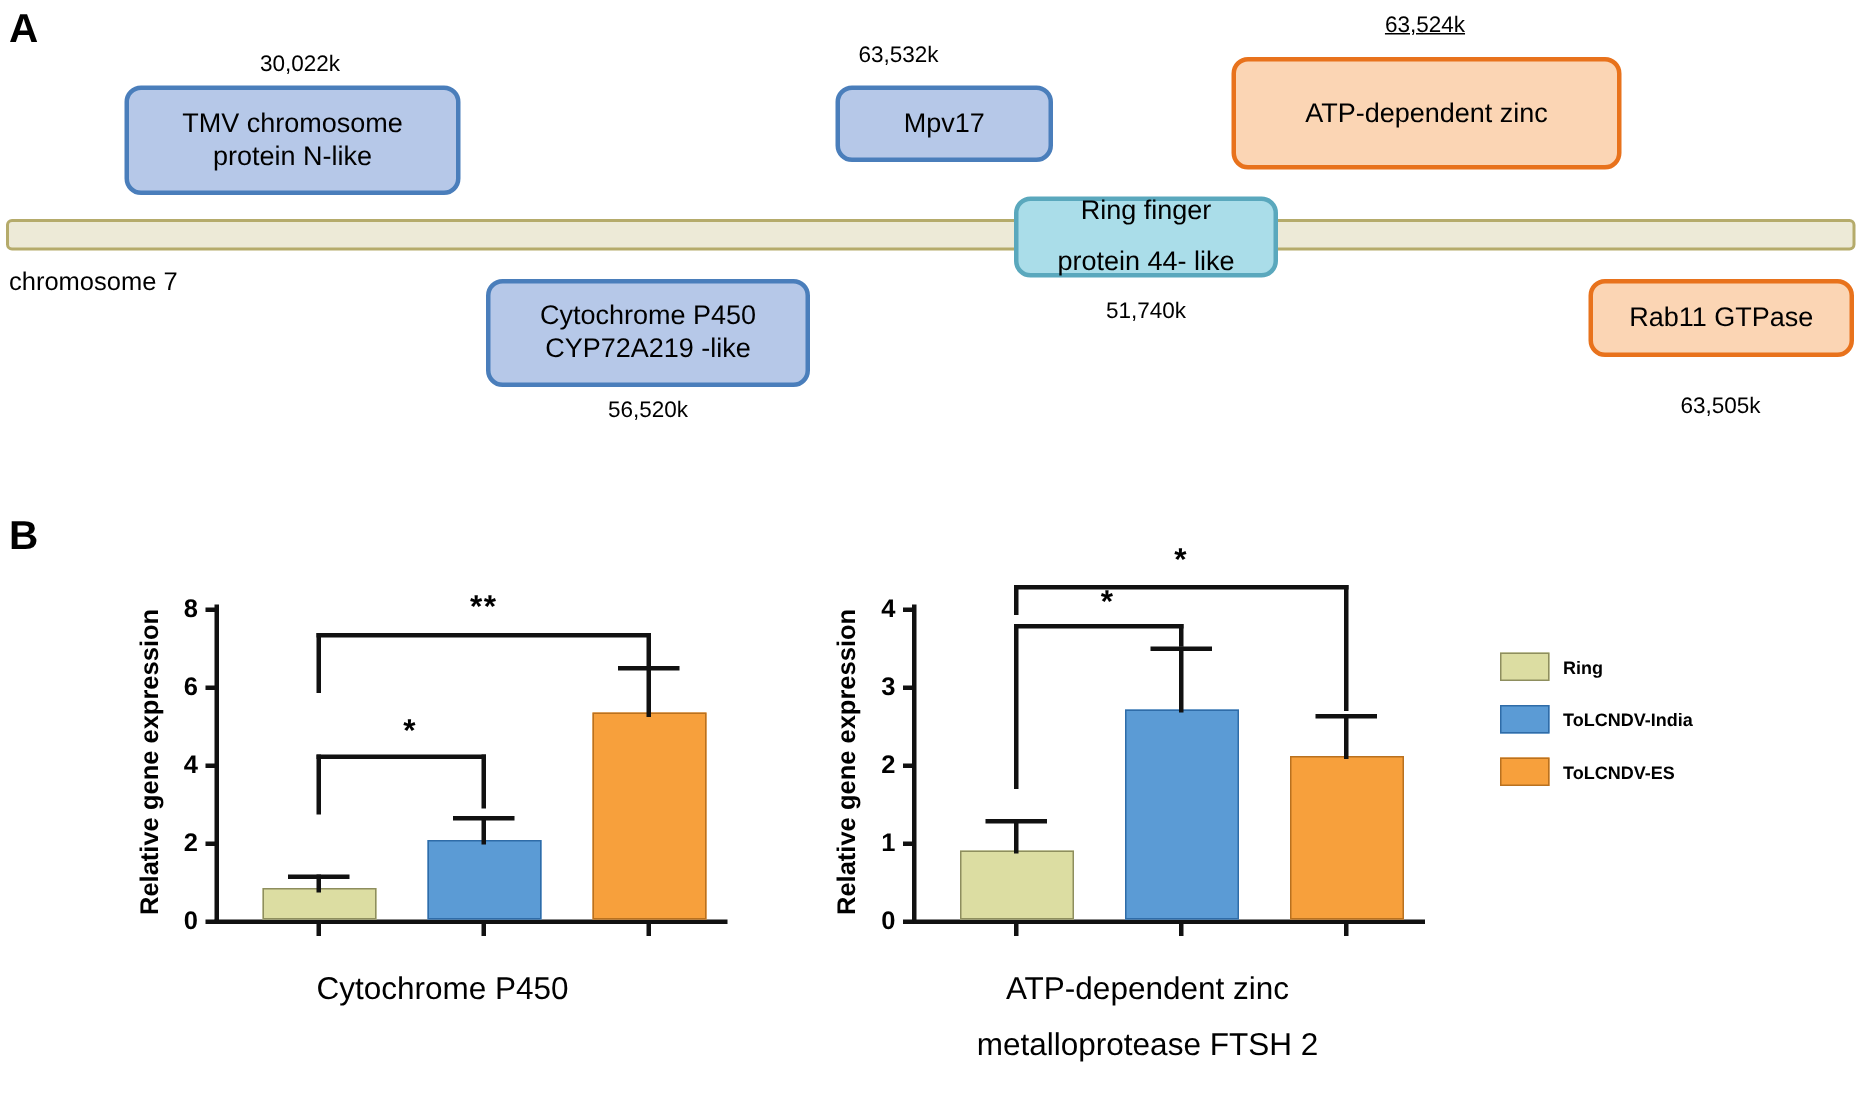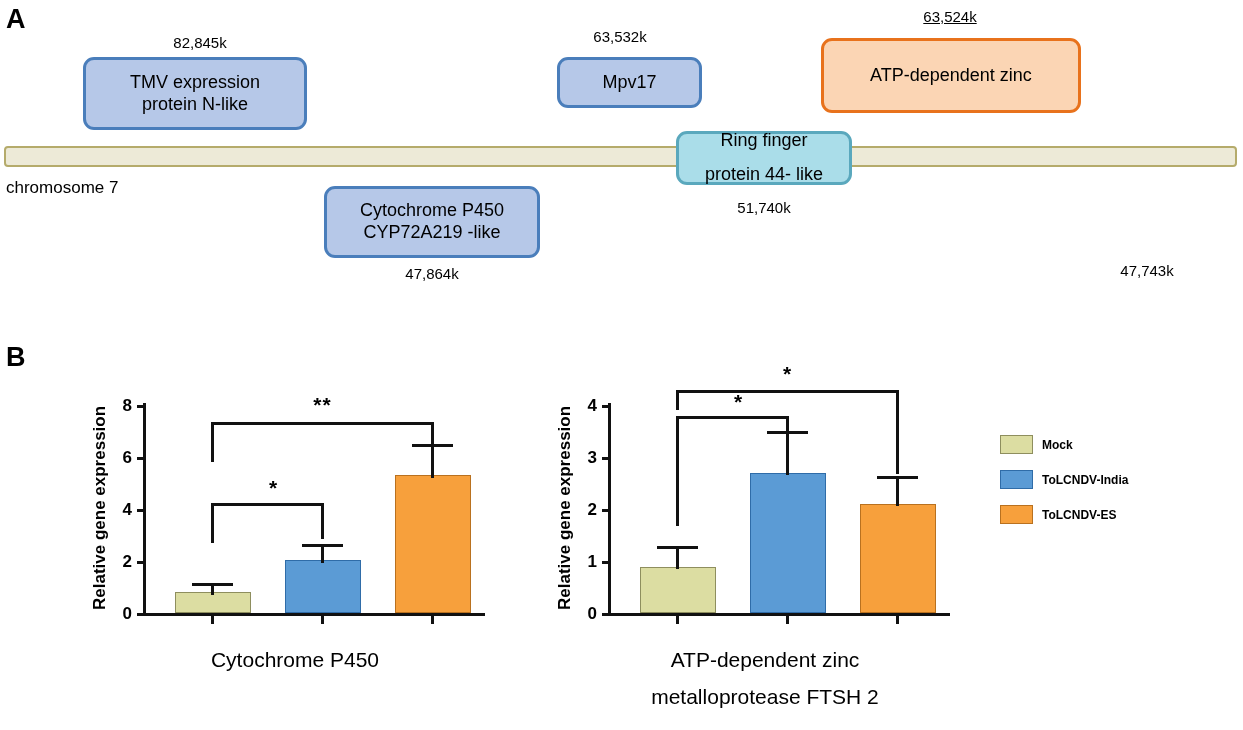--- a/index.html
+++ b/index.html
@@ -76,49 +76,52 @@
 </head>
 <body>
 
 <div id="panelA">
 
   <div class="panel-letter" style="left:6px;top:4px;">A</div>
 
   <div class="chrom-bar"></div>
   <div class="chrom-label">chromosome 7</div>
 
-  <div class="coord" style="left:130px;top:34px;width:140px;">82,845k</div>
+  <div class="coord" style="left:130px;top:34px;width:140px;">30,022k</div>
   <div class="gene-box g-blue" style="left:83px;top:57px;width:224px;height:73px;flex-direction:column;">
-    <span>TMV expression</span>
+    <span>TMV chromosome</span>
     <span>protein N-like</span>
   </div>
 
   <div class="gene-box g-blue" style="left:324px;top:186px;width:216px;height:72px;flex-direction:column;">
     <span>Cytochrome P450</span>
     <span>CYP72A219 -like</span>
   </div>
-  <div class="coord" style="left:362px;top:265px;width:140px;">47,864k</div>
-
-  <div class="coord" style="left:550px;top:28px;width:140px;">63,532k</div>
+  <div class="coord" style="left:362px;top:265px;width:140px;">56,520k</div>
+
+  <div class="coord" style="left:529px;top:28px;width:140px;">63,532k</div>
   <div class="gene-box g-blue" style="left:557px;top:57px;width:145px;height:51px;">
     <span>Mpv17</span>
   </div>
 
   <div class="gene-box g-cyan" style="left:676px;top:131px;width:176px;height:54px;flex-direction:column;gap:12px;">
     <span>Ring finger</span>
     <span>protein 44- like</span>
   </div>
   <div class="coord" style="left:694px;top:199px;width:140px;">51,740k</div>
 
   <div class="coord" style="left:880px;top:8px;width:140px;text-decoration:underline;">63,524k</div>
   <div class="gene-box g-orange" style="left:821px;top:38px;width:260px;height:75px;flex-direction:column;">
     <span>ATP-dependent zinc</span>
   </div>
 
-  <div class="coord" style="left:1077px;top:262px;width:140px;">47,743k</div>
+  <div class="gene-box g-orange" style="left:1059px;top:186px;width:177px;height:52px;">
+    <span>Rab11 GTPase</span>
+  </div>
+  <div class="coord" style="left:1077px;top:262px;width:140px;">63,505k</div>
 </div>
 
 <div id="panelB">
 
   <div class="panel-letter" style="left:6px;top:12px;">B</div>
 
   <div class="chart" style="left:80px;top:40px;width:420px;height:290px;">
 
     <div class="ylab" style="left:10px;top:240px;">Relative gene expression</div>
 
@@ -226,21 +229,21 @@
     <div class="chart-caption" style="left:20px;top:272px;width:400px;">
       <div>ATP-dependent zinc</div>
       <div>metalloprotease FTSH 2</div>
     </div>
   </div>
 
   <div class="legend" style="left:1000px;top:105px;width:200px;height:90px;">
 
     <div class="legend-row" style="left:0;top:0;">
       <span class="legend-swatch" style="background:#dcdda2;border-color:#8e8e5e;"></span>
-      <span class="legend-label">Mock</span>
+      <span class="legend-label">Ring</span>
     </div>
 
     <div class="legend-row" style="left:0;top:35px;">
       <span class="legend-swatch" style="background:#5b9bd5;border-color:#2f6ca8;"></span>
       <span class="legend-label">ToLCNDV-India</span>
     </div>
 
     <div class="legend-row" style="left:0;top:70px;">
       <span class="legend-swatch" style="background:#f7a03c;border-color:#b9711f;"></span>
       <span class="legend-label">ToLCNDV-ES</span>

